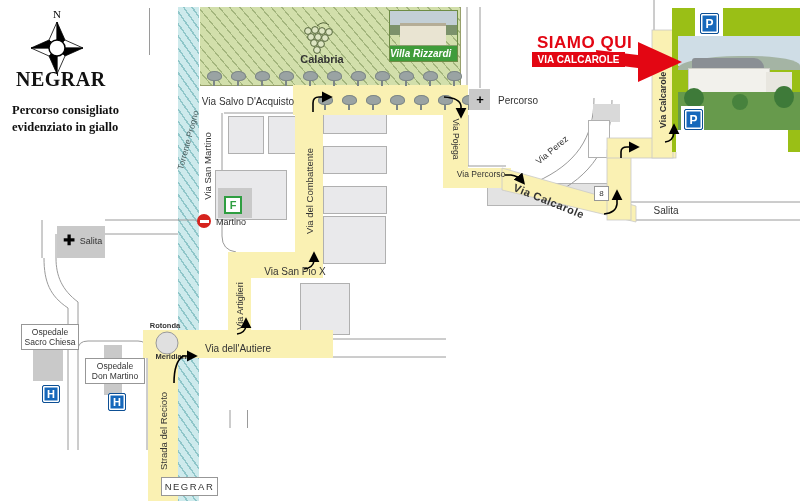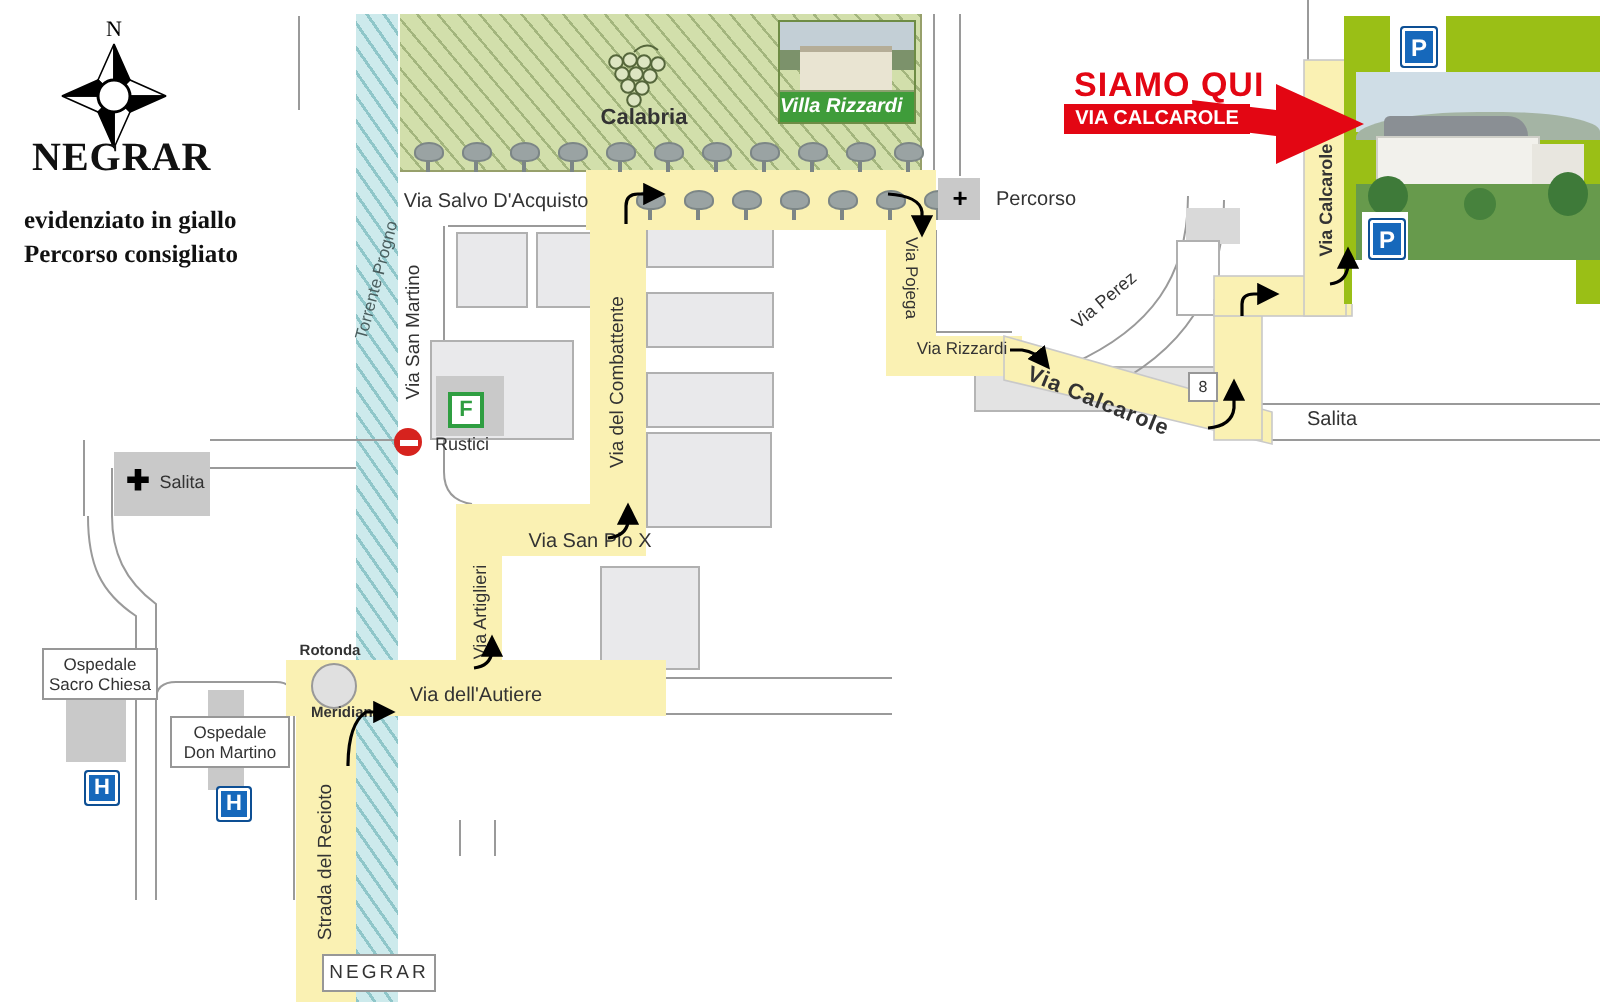--- a/index.html
+++ b/index.html
@@ -226,39 +226,39 @@
     <polygon points="596,50 638,55 638,42 682,62 638,82 638,68 597,63" fill="#E30613"></polygon>
   </svg>
   <div class="abs" style="left:537px;top:33px;color:#E30613;font-weight:bold;font-size:17px;letter-spacing:.5px;">SIAMO QUI</div>
   <div class="abs" style="left:532px;top:52px;width:93px;height:15px;background:#E30613;color:#fff;font-weight:bold;font-size:10px;text-align:center;line-height:15px;">VIA CALCAROLE 16</div>
 
   <div class="lbl" style="left:248px;top:101px;font-size:10px;">Via Salvo D'Acquisto</div>
   <div class="lbl" style="left:207px;top:166px;transform:translate(-50%,-50%) rotate(-90deg);">Via San Martino</div>
   <div class="lbl" style="left:188px;top:140px;transform:translate(-50%,-50%) rotate(-75deg);font-size:8.5px;color:#4a5d5d;">Torrente Progno</div>
   <div class="lbl" style="left:309px;top:191px;transform:translate(-50%,-50%) rotate(-90deg);">Via del Combattente</div>
   <div class="lbl" style="left:456px;top:139px;transform:translate(-50%,-50%) rotate(90deg);font-size:8.5px;">Via Pojega</div>
-  <div class="lbl" style="left:481px;top:174px;font-size:8.5px;">Via Rizzardi</div>
+  <div class="lbl" style="left:481px;top:174px;font-size:8.5px;">Via Percorso</div>
   <div class="lbl" style="left:549px;top:201px;transform:translate(-50%,-50%) rotate(22deg);font-weight:bold;font-size:11px;letter-spacing:.5px;">Via Calcarole</div>
   <div class="lbl" style="left:552px;top:150px;transform:translate(-50%,-50%) rotate(-40deg);font-size:9px;">Via Perez</div>
   <div class="lbl" style="left:663px;top:100px;transform:translate(-50%,-50%) rotate(-90deg);font-weight:bold;font-size:9px;">Via Calcarole</div>
   <div class="lbl" style="left:666px;top:210px;font-size:10px;">Salita</div>
   <div class="lbl" style="left:295px;top:271px;font-size:10px;">Via San Pio X</div>
   <div class="lbl" style="left:240px;top:306px;transform:translate(-50%,-50%) rotate(-90deg);font-size:9px;">Via Artiglieri</div>
   <div class="lbl" style="left:238px;top:348px;font-size:10px;">Via dell'Autiere</div>
   <div class="lbl" style="left:163px;top:431px;transform:translate(-50%,-50%) rotate(-90deg);">Strada del Recioto</div>
 
   <div class="boxsign" style="left:594px;top:186px;width:13px;height:13px;font-size:8px;line-height:13px;">8</div>
   <div class="bld2" style="left:469px;top:89px;width:21px;height:21px;"></div>
   <div class="lbl" style="left:480px;top:99px;font-size:13px;font-weight:bold;color:#000;">+</div>
   <div class="lbl" style="left:518px;top:100px;font-size:10px;">Percorso</div>
   <div class="abs" style="left:224px;top:196px;width:14px;height:14px;background:#fff;border:2px solid #2F9E41;color:#2F9E41;font-weight:bold;font-size:11px;text-align:center;line-height:14px;">F</div>
   <div class="abs" style="left:197px;top:214px;width:14px;height:14px;background:#d6231e;border-radius:50%;">
     <div class="abs" style="left:2.5px;top:5.5px;width:9px;height:3px;background:#fff;"></div>
   </div>
-  <div class="lbl" style="left:231px;top:222px;font-size:9px;">Rustici</div>
+  <div class="lbl" style="left:231px;top:222px;font-size:9px;">Martino</div>
   <div class="lbl" style="left:69px;top:240px;font-size:14px;color:#000;font-weight:bold;">✚</div>
   <div class="lbl" style="left:91px;top:241px;font-size:9px;">Salita</div>
   <div class="boxsign" style="left:21px;top:324px;width:54px;font-size:8.5px;line-height:10px;padding:2px 1px;">
     <div>Ospedale</div>
     <div>Sacro Chiesa</div>
   </div>
   <div class="boxsign" style="left:85px;top:358px;width:56px;font-size:8.5px;line-height:10px;padding:2px 1px;">
     <div>Ospedale</div>
     <div>Don Martino</div>
   </div>
@@ -281,22 +281,22 @@
         <polygon points="55,42 29,42 37,50" fill="#000"></polygon>
       <polygon points="29,68 29,42 37,50" fill="#fff"></polygon>
         <polygon points="29,68 29,42 21,50" fill="#000"></polygon>
       <polygon points="3,42 29,42 21,50" fill="#fff"></polygon>
         <polygon points="3,42 29,42 21,34" fill="#000"></polygon>
       <circle cx="29" cy="42" r="8" fill="#fff" stroke-width="1.5"></circle>
     </g>
   </svg>
   <div class="abs" style="left:16px;top:68px;font-family:'Liberation Serif',serif;font-weight:bold;font-size:20px;color:#111;letter-spacing:.5px;">NEGRAR</div>
   <div class="abs" style="left:12px;top:102px;font-family:'Liberation Serif',serif;font-weight:bold;font-size:12.5px;line-height:1.35;color:#111;">
+    <div>Percorso consigliato</div>
     <div>evidenziato in giallo</div>
-    <div>Percorso consigliato</div>
   </div>
 
   <svg width="800" height="501">
     <defs>
       <marker id="ah" markerWidth="7" markerHeight="7" refX="4" refY="3.5" orient="auto">
         <polygon points="0,0 7,3.5 0,7" fill="#000"></polygon>
       </marker>
     </defs>
     <g stroke="#000" stroke-width="1.6" fill="none" marker-end="url(#ah)">
       <path d="M313,112 L313,103 Q313,97 319,97 L328,97"></path>

